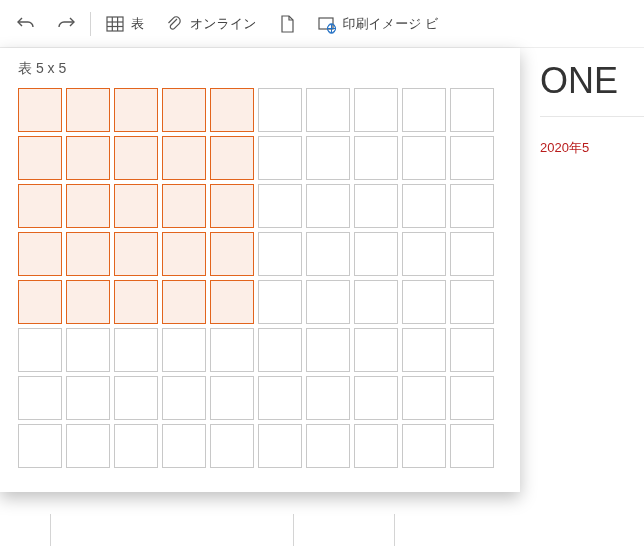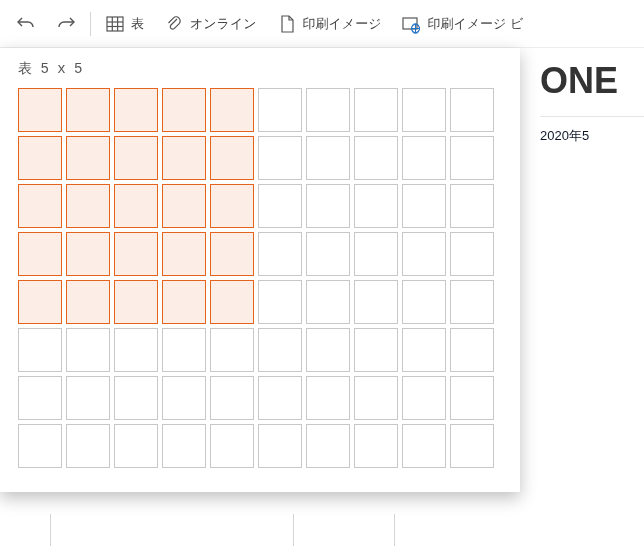--- a/index.html
+++ b/index.html
@@ -2,28 +2,28 @@
 <html><head>
   <meta charset="utf-8">
   <style>
     * { box-sizing: border-box; margin: 0; padding: 0; }
     body { font-family: "Yu Gothic UI", "Meiryo", sans-serif; background: #fff; color: #333; overflow: hidden; width: 644px; height: 546px; position: relative; }
     .ribbon { display: flex; align-items: center; height: 48px; padding: 0 6px; gap: 0; border-bottom: 1px solid #ededed; }
     .rb-btn { display: inline-flex; align-items: center; gap: 6px; padding: 6px 10px; cursor: pointer; font-size: 13px; color: #444; }
     .rb-divider { width: 1px; height: 24px; background: #d4d4d4; margin: 0 4px; }
     .rb-icon { display: inline-flex; align-items: center; justify-content: center; width: 20px; height: 20px; }
     .dropdown-panel { position: absolute; left: 0; top: 48px; width: 520px; background: #fff; box-shadow: 0 6px 16px rgba(0,0,0,0.25); z-index: 10; padding-bottom: 24px; }
-    .dd-header { font-size: 14px; color: #555; padding: 12px 18px 10px 18px; font-family: Liberation Mono, monospace; }
+    .dd-header { font-size: 14px; color: #555; padding: 12px 18px 10px 18px; }
     .grid-wrap { padding: 0 18px; }
     .grid { display: grid; grid-template-columns: repeat(10, 44px); grid-auto-rows: 44px; gap: 4px; }
     .cell { border: 1px solid #c8c8c8; background: #fff; }
     .cell.sel { border: 1px solid #e2641d; background: #fceee7; }
     .page-body { position: absolute; left: 540px; top: 60px; right: 0; }
-    .page-title { font-size: 36px; font-weight: 700; color: #333; white-space: nowrap; }
-    .page-date { font-size: 13px; color: #0f172a; margin-top: 14px; white-space: nowrap; border-top: 1px solid #e6e6e6; padding-top: 10px; }
+    .page-title { font-size: 36px; font-weight: 400; color: #333; white-space: nowrap; }
+    .page-date { font-size: 13px; color: #b91c1c; margin-top: 14px; white-space: nowrap; border-top: 1px solid #e6e6e6; padding-top: 22px; }
     .lower-lines { position: absolute; left: 50px; top: 514px; width: 560px; height: 32px; }
     .vline { position: absolute; top: 0; bottom: 0; width: 1px; background: #d4d4d4; }
   </style>
 </head>
 <body>
 
 <div class="ribbon">
   <div class="rb-btn">
     <span class="rb-icon">
       <svg width="20" height="20" viewBox="0 0 20 20">
@@ -61,21 +61,20 @@
     </span>
     <span>オンライン</span>
   </div>
   <div class="rb-btn">
     <span class="rb-icon">
       <svg width="20" height="20" viewBox="0 0 20 20">
           <path d="M5 2 H12 L16 6 V18 H5 Z" fill="none" stroke="#555" stroke-width="1.2"></path>
           <path d="M12 2 V6 H16" fill="none" stroke="#555" stroke-width="1.2"></path>
         </svg>
     </span>
-    <span>印刷イメージ</span>
   </div>
   <div class="rb-btn">
     <span class="rb-icon">
       <svg width="20" height="20" viewBox="0 0 20 20">
           <rect x="2" y="4" width="14" height="11" fill="none" stroke="#555" stroke-width="1.2"></rect>
           <circle cx="14.5" cy="14.5" r="4" fill="none" stroke="#2471c4" stroke-width="1.2"></circle>
           <line x1="14.5" y1="10.7" x2="14.5" y2="18.3" stroke="#2471c4" stroke-width="1"></line>
           <line x1="10.7" y1="14.5" x2="18.3" y2="14.5" stroke="#2471c4" stroke-width="1"></line>
           <path d="M11.5 12.5 A3 3 0 0 1 17.5 12.5" fill="none" stroke="#2471c4" stroke-width="0.9"></path>
           <path d="M11.5 16.5 A3 3 0 0 0 17.5 16.5" fill="none" stroke="#2471c4" stroke-width="0.9"></path>

